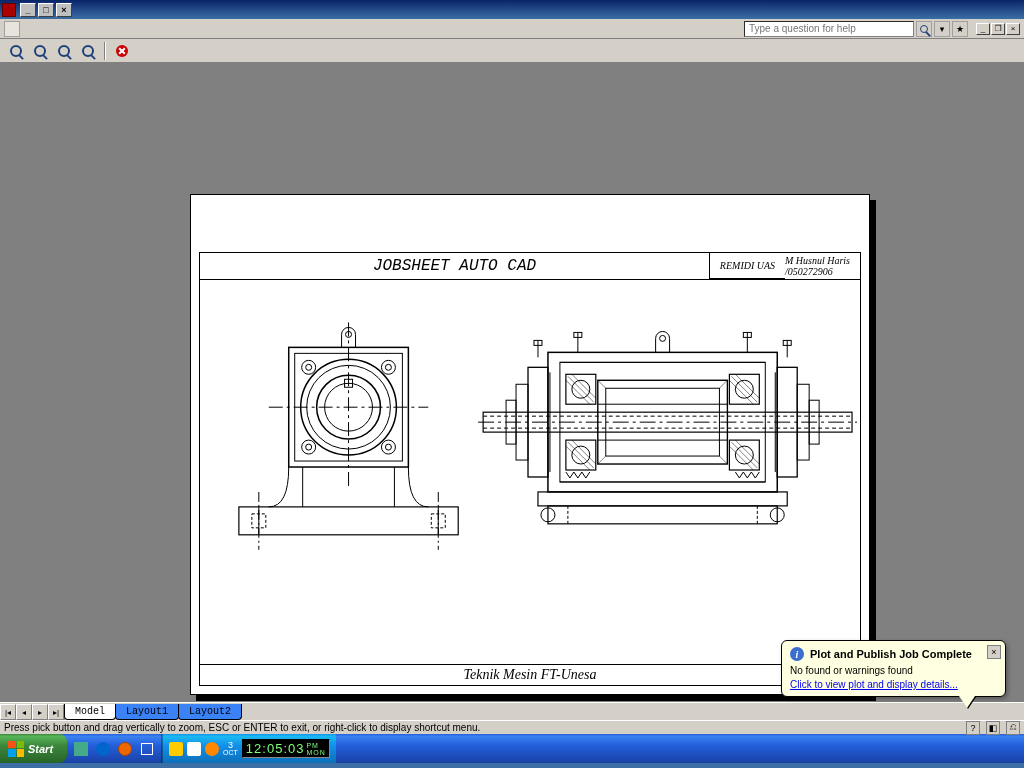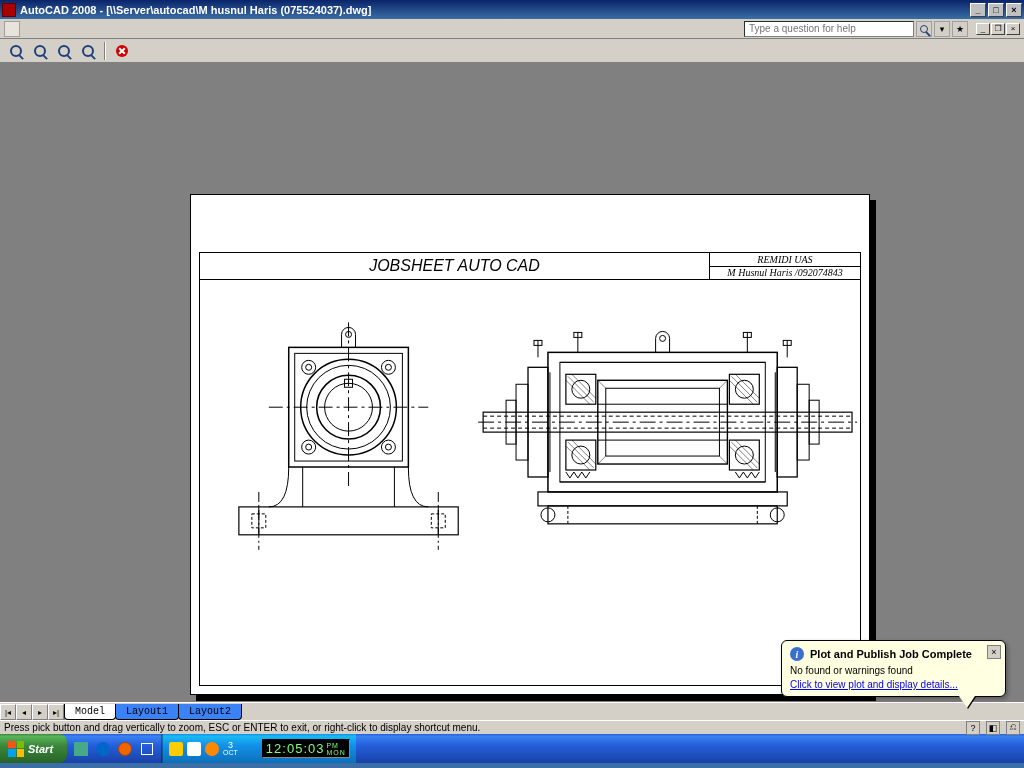--- a/index.html
+++ b/index.html
@@ -34,22 +34,22 @@
   .redx::after { transform:rotate(-45deg); }
 
   
   .workspace { position:relative; background:#808080; height: 639px; display:flex; align-items:center; justify-content:center; }
   .paper-shadow { position:absolute; left:196px; top:137px; width:680px; height:501px; background:#000; }
   .paper { position:absolute; left:190px; top:131px; width:680px; height:501px; background:#fff; border:1px solid #000; }
 
   
   .outer-frame { position:absolute; left:8px; top:57px; right:8px; bottom:8px; border:1px solid #000; }
   .title-block { position:absolute; left:8px; top:57px; right:8px; height:28px; border:1px solid #000; display:flex; }
-  .title-main { flex:1; display:flex; align-items:center; justify-content:center; font-style:italic; font-family: Liberation Sans, sans-serif; font-size:16px; border-right:1px solid #000; }
-  .title-side { width:150px; display:flex; flex-direction:column; }
+  .title-main { flex:1; display:flex; align-items:center; justify-content:center; font-style:italic; font-family: Liberation Mono, monospace; font-size:16px; border-right:1px solid #000; }
+  .title-side { width:150px; display:flex; flex-direction:row; }
   .title-side div { flex:1; display:flex; align-items:center; justify-content:center; font-style:italic; font-family:"Times New Roman", serif; font-size:10px; }
   .title-side div:first-child { border-bottom:1px solid #000; }
   .bottom-block { position:absolute; left:8px; right:8px; bottom:8px; height:22px; border:1px solid #000; border-top:1px solid #000; display:flex; align-items:center; justify-content:center; font-style:italic; font-family:"Times New Roman", serif; font-size:14px; }
 
   
   .drawing-svg { position:absolute; left:8px; top:85px; right:8px; bottom:30px; width: calc(100% - 16px); height: calc(100% - 115px); }
 
   
   .tabbar { height:18px; background:#d4d0c8; display:flex; align-items:flex-end; font-size:10px; border-top:1px solid #fff; }
   .vcr { display:flex; border-right:1px solid #808080; height:16px; }
@@ -76,29 +76,28 @@
   .startbtn .winlogo { width:16px; height:16px; margin-right:4px; display:grid; grid-template-columns:1fr 1fr; grid-template-rows:1fr 1fr; gap:1px; }
   .winlogo span:nth-child(1){background:#f65314;} .winlogo span:nth-child(2){background:#7cbb00;} .winlogo span:nth-child(3){background:#00a1f1;} .winlogo span:nth-child(4){background:#ffbb00;}
   .ql { display:flex; gap:2px; padding:0 4px; border-right:1px solid rgba(0,0,0,0.3); height:100%; align-items:center; }
   .ql-btn { width:20px; height:20px; display:flex; align-items:center; justify-content:center; cursor:pointer; }
   .tasks { display:flex; gap:0; flex:1; height:100%; align-items:center; padding:0 2px; }
   .task { height:23px; min-width:150px; max-width:160px; background: linear-gradient(to bottom, #3a81f1, #245edb); border:1px solid #1941a5; border-radius:3px; display:flex; align-items:center; padding:0 6px; font-size:10px; cursor:pointer; overflow:hidden; white-space:nowrap; }
   .task.active { background: linear-gradient(to bottom, #1941a5, #153586); border:1px inset #0a246a; }
   .task .ticon { width:14px; height:14px; background:#fff; margin-right:4px; flex-shrink:0; border:1px solid #888; }
   .tray { height:100%; background: linear-gradient(to bottom, #1290e9, #19b9f3 8%, #1290e9 40%, #0d6fb8); display:flex; align-items:center; padding:0 6px; gap:4px; border-left:1px solid rgba(0,0,0,0.3); }
   .tray-icon { width:14px; height:14px; }
-  .clock { font-family: "Courier New", monospace; font-size:13px; letter-spacing:1px; background:#000; color:#7fff7f; padding:1px 3px; border:1px inset #333; display:flex; align-items:center;margin-left:20px; }
+  .clock { font-family: "Courier New", monospace; font-size:13px; letter-spacing:1px; background:#000; color:#7fff7f; padding:1px 3px; border:1px inset #333; display:flex; align-items:center; }
   .clock .ampm { font-size:7px; line-height:7px; margin-left:2px; display:flex; flex-direction:column; }
 </style>
 </head>
 <body>
 
 <div class="titlebar">
   <span class="icon"></span>
-  <span class="title">AutoCAD 2008 - [\\Server\autocad\M husnul Haris (075524037).dwg]</span>
   <div class="winbtns">
     <div class="winbtn">_</div>
     <div class="winbtn">□</div>
     <div class="winbtn">×</div>
   </div>
 </div>
 
 <div class="menubar">
   <div class="menubar-left">
     <span class="small-icon"></span>
@@ -137,24 +136,25 @@
     </div>
 </div>
 
 <div class="workspace">
   <div class="paper-shadow"></div>
   <div class="paper">
     <div class="title-block">
       <div class="title-main">JOBSHEET AUTO CAD</div>
       <div class="title-side">
         <div>REMIDI UAS</div>
-        <div>M Husnul Haris /092074843</div>
+        <div>M Husnul Haris /050272906</div>
       </div>
     </div>
     <div class="outer-frame"></div>
+    <div class="bottom-block">Teknik Mesin  FT-Unesa</div>
 
     <svg class="drawing-svg" viewBox="0 0 664 380">
       <g stroke="#000" fill="none" stroke-width="1">
 
         <g transform="translate(40,40)">
 
           <rect x="0" y="185" width="220" height="28" stroke-width="1.2"></rect>
           <line x1="20" y1="185" x2="20" y2="213"></line>
           <line x1="200" y1="185" x2="200" y2="213"></line>
 

